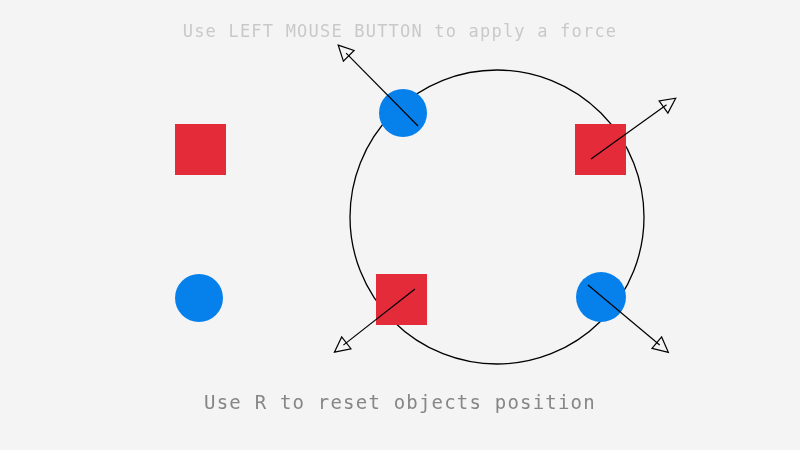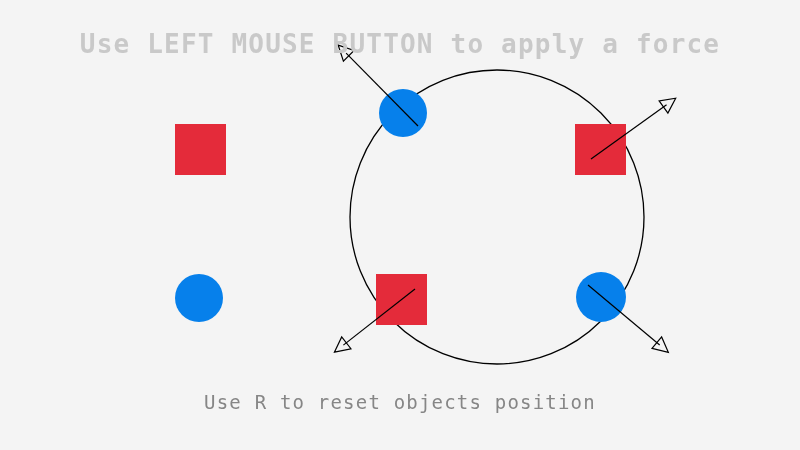--- a/index.html
+++ b/index.html
@@ -28,24 +28,23 @@
   .hint-text {
     position: absolute;
     width: 800px;
     text-align: center;
     font-family: "DejaVu Sans Mono", monospace;
     letter-spacing: 1.2px;
     white-space: nowrap;
     user-select: none;
   }
   #hint-top {
-    top: 29px;
-    font-size: 26px;
+    top: 21px;
+    font-size: 17px;
     color: #c9c9c9;
-    font-weight: bold;
   }
   #hint-bottom {
     top: 391px;
     font-size: 19px;
     color: #868686;
   }
 </style>
 </head>
 <body>
 

